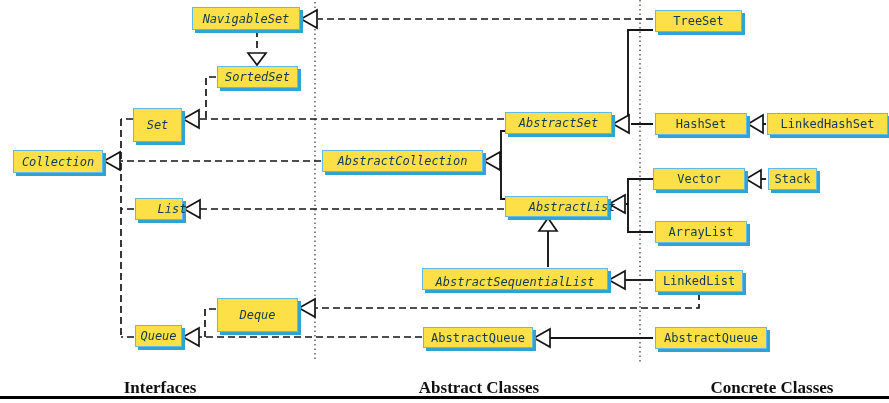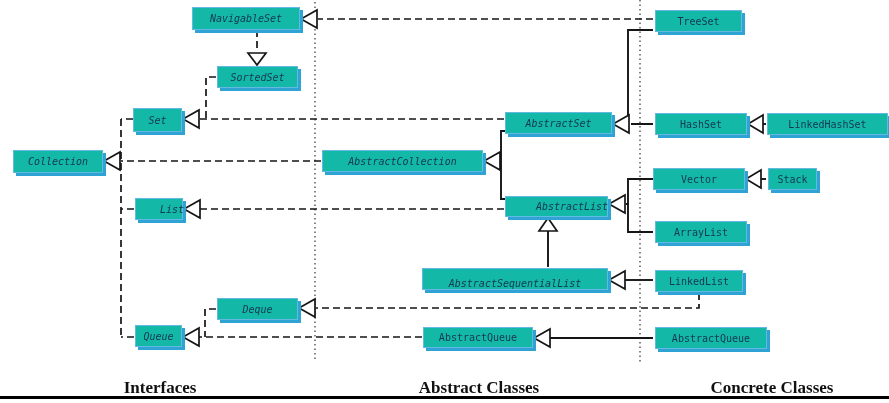--- a/index.html
+++ b/index.html
@@ -3,25 +3,25 @@
 <meta charset="utf-8">
 <style>
   html,body{margin:0;padding:0;background:#fff;}
   .stage{
     position:relative;width:889px;height:403px;background:#fff;overflow:hidden;
     font-family:"DejaVu Sans Mono", monospace;
   }
   .wires{position:absolute;left:0;top:0;width:889px;height:403px;}
   .node{
     position:absolute;box-sizing:border-box;
-    background:#14b8a6;
+    background:#fde047;
     border:1px solid #63b9e3;
     box-shadow:3px 3px 0 #2fa3d4;
     display:flex;align-items:center;justify-content:center;
-    font-size:10px;color:#14384f;white-space:nowrap;
+    font-size:12px;color:#14384f;white-space:nowrap;
   }
   .it{font-style:italic;}
   .col-label{
     position:absolute;top:378px;transform:translateX(-50%);
     font-family:"Liberation Serif", serif;font-weight:bold;font-size:17px;color:#101010;
     white-space:nowrap;
   }
   .bottom-rule{position:absolute;left:0;top:396px;width:889px;height:3px;background:#000;}
   .dash{stroke:#151515;stroke-width:1.7;fill:none;stroke-dasharray:7 4;}
   .solid{stroke:#151515;stroke-width:1.9;fill:none;}
@@ -89,30 +89,30 @@
     <path class="solid" d="M653 338 H550"></path>
     <polygon class="head" points="534,338 550,329 550,347"></polygon>
   </svg>
 
   <div class="node it" style="left:192px;top:7px;width:108px;height:23px;">
       <span>NavigableSet</span>
     </div>
   <div class="node it" style="left:217px;top:66px;width:81px;height:22px;">
       <span>SortedSet</span>
     </div>
-  <div class="node it" style="left:133px;top:108px;width:49px;height:24px;">
+  <div class="node it" style="left:133px;top:108px;width:49px;height:34px;">
       <span>Set</span>
     </div>
   <div class="node it" style="left:13px;top:150px;width:90px;height:23px;">
       <span>Collection</span>
     </div>
   <div class="node it" style="left:135px;top:198px;width:48px;height:22px;padding-left:26px;">
       <span>List</span>
     </div>
-  <div class="node it" style="left:217px;top:298px;width:81px;height:22px;text-align:center;">
+  <div class="node it" style="left:217px;top:298px;width:81px;height:34px;text-align:center;">
       <span>Deque</span>
     </div>
   <div class="node it" style="left:135px;top:325px;width:47px;height:22px;">
       <span>Queue</span>
     </div>
 
   <div class="node it" style="left:322px;top:150px;width:161px;height:22px;">
       <span>AbstractCollection</span>
     </div>
   <div class="node it" style="left:505px;top:112px;width:107px;height:22px;">

